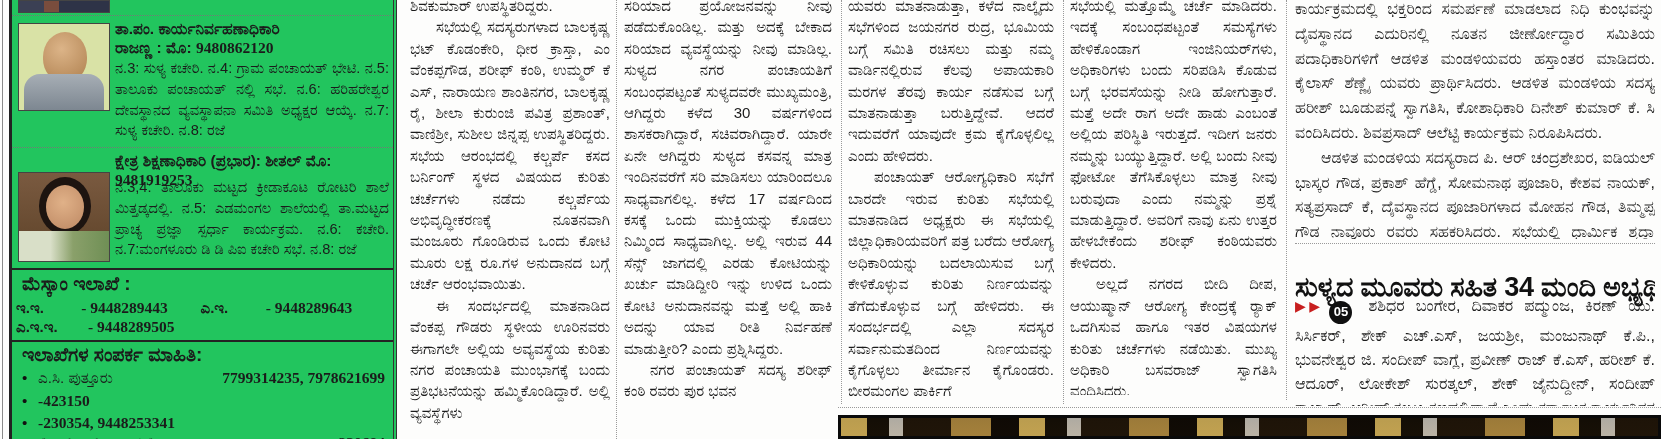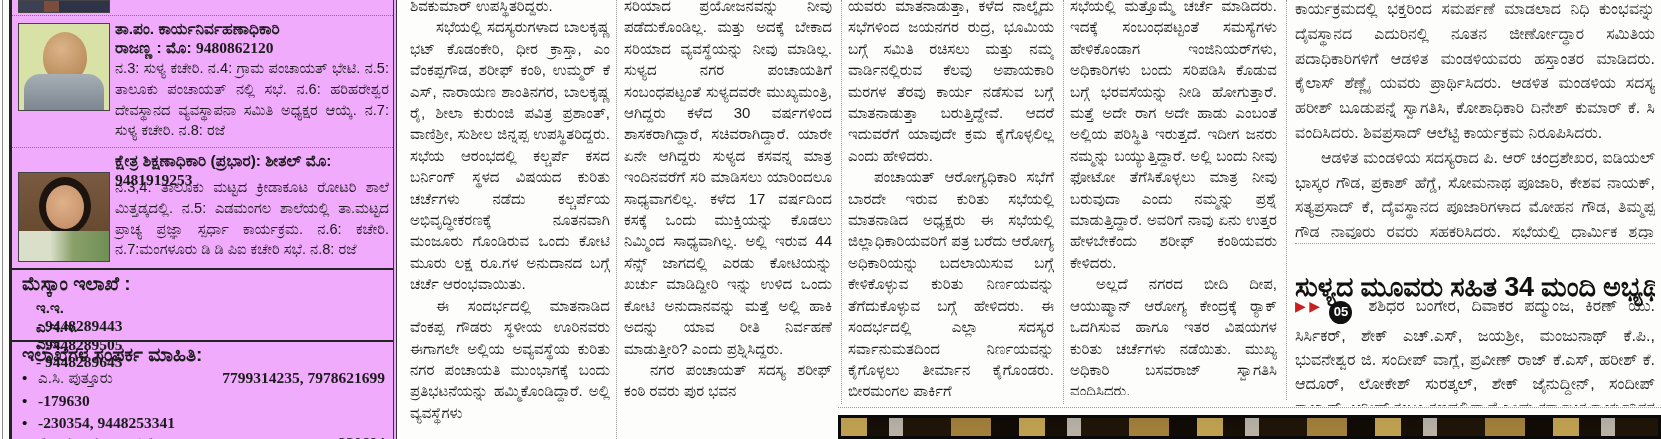--- a/index.html
+++ b/index.html
@@ -8,21 +8,21 @@
     overflow:hidden;color:#1b1b1b;
     font-family:"Liberation Sans","DejaVu Sans",sans-serif;
   }
   
   .edge-rule{position:absolute;left:2px;top:0;bottom:0;width:1px;background:#8a8a8a;}
   .v-dot{position:absolute;top:0;width:0;border-left:1px dotted #9a9a9a;}
   .h-dot{position:absolute;height:0;border-top:1px dotted #9a9a9a;}
   
   .panel{
     position:absolute;left:9px;top:0;width:388px;height:439px;box-sizing:border-box;
-    border-left:3px solid #222;border-right:4px double #333;background:#f0abfc;
+    border-left:3px solid #222;border-right:4px double #333;background:#22c55e;
   }
   .panel .hr-dot{position:absolute;left:0;right:0;border-top:1.5px dotted #777;}
   .panel .hr-solid{position:absolute;left:0;right:0;border-top:2px solid #232323;}
   .photo{position:absolute;box-sizing:border-box;border:1.5px solid #444;overflow:hidden;}
   .frag{left:6px;top:0;width:92px;height:13px;
     background:linear-gradient(90deg,#3b4054 0 28%,#7a4d3d 28% 44%,#2e3347 44% 100%);}
   .p1{left:6px;top:23px;width:92px;height:88px;background:#d9e2a6;}
   .p1 .ph-head{position:absolute;left:24px;top:8px;width:44px;height:50px;border-radius:50% 50% 46% 46%;
     background:radial-gradient(circle at 42% 34%,#dcb488,#b98c5c 75%);}
   .p1 .ph-torso{position:absolute;bottom:0;left:5px;right:5px;height:36px;border-radius:16px 16px 0 0;
@@ -32,21 +32,21 @@
   .p2 .ph-face{position:absolute;left:27px;top:12px;width:38px;height:44px;border-radius:50%;
     background:radial-gradient(circle at 45% 40%,#e0b188,#c4906a 80%);}
   .p2 .ph-saree{position:absolute;bottom:0;left:0;right:0;height:30px;
     background:linear-gradient(90deg,#d9dfc8 0 35%,#8aa06a 60%,#6f8f55);}
   .e-text{position:absolute;left:103px;right:4px;}
   .e-title{font-weight:700;font-size:15.5px;line-height:19px;}
   .e-contact{font-weight:700;font-size:15.5px;line-height:20px;}
   .num{font-family:"Liberation Serif","DejaVu Serif",serif;font-weight:700;}
   .e-body{font-size:14.6px;line-height:20.8px;text-align:justify;margin-top:0;}
   .sec-head{position:absolute;left:10px;font-weight:700;font-size:19px;}
-  .mescom-row{position:absolute;left:24px;right:8px;display:flex;font-size:15px;flex-direction:column;}
+  .mescom-row{position:absolute;left:4px;right:8px;display:flex;font-size:15px;}
   .m-label{width:72px;font-weight:700;}
   .m-value{width:132px;font-size:15.5px;}
   .contact-row{position:absolute;left:10px;right:8px;display:flex;align-items:baseline;font-size:15.2px;}
   .bullet{width:16px;color:#111;}
   .c-label{flex:1;}
   .c-value{font-size:15.5px;white-space:nowrap;text-align:right;}
   
   .col{position:absolute;top:-5px;height:450px;overflow:hidden;
     font-size:15px;line-height:21.4px;text-align:justify;}
   .col p,.rsec p{margin:0;}
@@ -138,21 +138,21 @@
 
     <section>
       <div class="sec-head" style="top:344px">ಇಲಾಖೆಗಳ ಸಂಪರ್ಕ ಮಾಹಿತಿ:</div>
       <div class="contact-row" style="top:369px">
         <span class="bullet">•</span>
         <span class="c-label">ಎ.ಸಿ. ಪುತ್ತೂರು</span>
         <span class="c-value num">7799314235, 7978621699</span>
       </div>
       <div class="contact-row" style="top:392px">
         <span class="bullet">•</span>
-        <span class="c-value num">-179630</span>
+        <span class="c-value num">-423150</span>
       </div>
       <div class="contact-row" style="top:414px">
         <span class="bullet">•</span>
         <span class="c-value num">-230354, 9448253341</span>
       </div>
       <div class="contact-row" style="top:434px">
         <span class="bullet">•</span>
         <span class="c-label">ಕೆ.ಎಸ್.ಆರ್.ಟಿ.ಸಿ. ಕಚೇರಿ</span>
         <span class="c-value num">-230684</span>
       </div>

